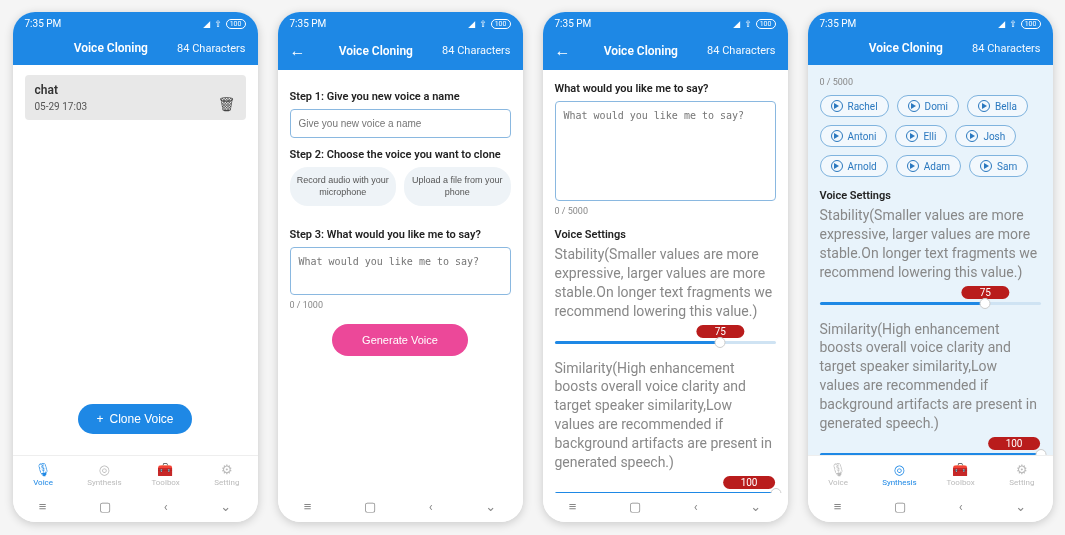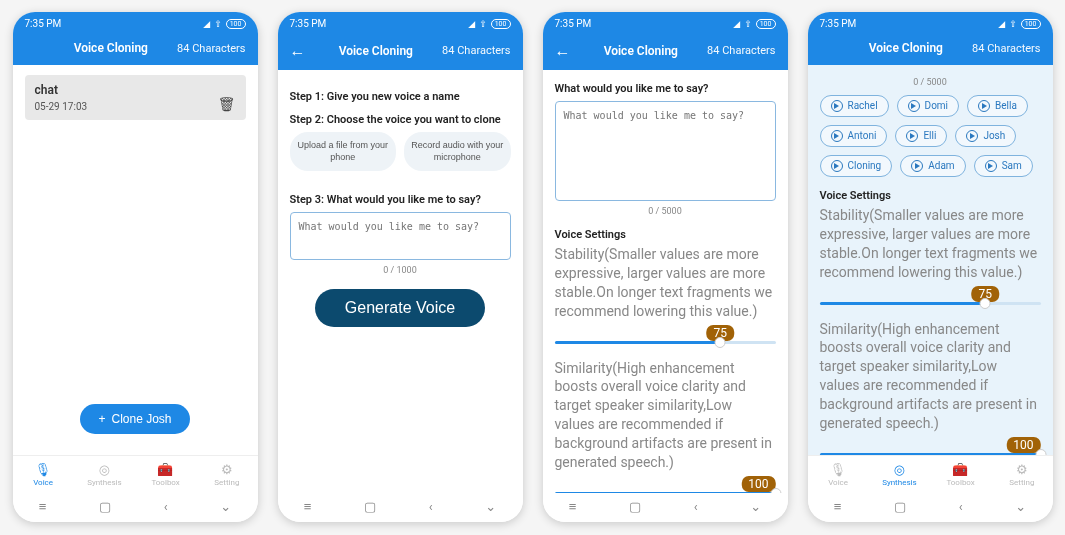--- a/index.html
+++ b/index.html
@@ -87,54 +87,54 @@
     width: 100%;
     border: 1px solid #8ab8e0;
     border-radius: 4px;
     padding: 8px;
     font-size: 10px;
     color: #999;
     height: 48px;
     resize: none;
   }
   .textarea.tall { height: 100px; }
-  .counter { text-align: center; font-size: 9px; color: #888; margin-top: 2px; }
+  .counter { text-align: left; font-size: 9px; color: #888; margin-top: 2px; }
   .option-row { display: flex; gap: 8px; margin-top: 6px; }
   .option-btn {
     flex: 1;
     background: #eef3f7;
     border-radius: 18px;
     padding: 8px 6px;
     font-size: 9px;
     text-align: center;
     color: #555;
     line-height: 1.3;
     border: none;
     cursor: pointer;
   }
   .gen-btn-row { text-align: center; margin-top: 14px; }
   .gen-btn {
-    background: #0c4a6e;
+    background: #ec4899;
     color: #fff;
     border: none;
     border-radius: 22px;
     padding: 10px 30px;
-    font-size: 16px;
+    font-size: 11px;
     cursor: pointer;
   }
   .section-title { font-weight: 600; font-size: 11px; margin: 12px 0 4px; color: #222; }
   .desc { font-size: 14px; color: #888; line-height: 1.35; margin-bottom: 4px; }
   .slider-wrap { position: relative; height: 26px; margin-bottom: 8px; }
   .slider-badge {
     position: absolute;
     top: 0;
-    background: #a16207;
+    background: #b91c1c;
     color: #fff;
-    font-size: 12px;
-    padding: 1px 7px;
+    font-size: 10px;
+    padding: 1px 18px;
     border-radius: 7px;
     transform: translateX(-50%);
   }
   .slider-track {
     position: absolute;
     top: 16px;
     left: 0;
     right: 0;
     height: 3px;
     background: #cfe3f3;
@@ -154,21 +154,21 @@
     width: 11px;
     height: 11px;
     background: #fff;
     border: 1px solid #ccc;
     border-radius: 50%;
     transform: translateX(-50%);
   }
   .voice-chips { display: flex; flex-wrap: wrap; gap: 8px; margin-top: 8px; }
   .chip {
     display: inline-flex;
-    align-items: flex-start;
+    align-items: center;
     gap: 5px;
     border: 1px solid #7fb3de;
     color: #2a78bf;
     background: #f2f8fd;
     border-radius: 14px;
     padding: 4px 10px;
     font-size: 10px;
     cursor: pointer;
   }
   .chip .play {
@@ -232,21 +232,21 @@
   <div class="content">
     <div class="list-item">
       <div class="name">chat</div>
       <div class="date">05-29 17:03</div>
       <span class="trash">🗑</span>
     </div>
   </div>
   <div class="clone-voice-wrap">
     <button class="pill-btn">
       <span>+</span>
-      <span>Clone Josh</span>
+      <span>Clone Voice</span>
     </button>
   </div>
   <div class="bottom-nav">
     <div class="nav-item active"><span class="nav-icon">🎙</span><span>Voice</span></div>
     <div class="nav-item"><span class="nav-icon">◎</span><span>Synthesis</span></div>
     <div class="nav-item"><span class="nav-icon">🧰</span><span>Toolbox</span></div>
     <div class="nav-item"><span class="nav-icon">⚙</span><span>Setting</span></div>
   </div>
   <div class="sys-nav">
     <span>≡</span>
@@ -265,24 +265,25 @@
       <span style="border:1px solid #fff;border-radius:6px;padding:0 3px;font-size:7px;">100</span>
     </span>
   </div>
   <div class="header">
     <span class="back">←</span>
     <span class="title">Voice Cloning</span>
     <span class="chars">84 Characters</span>
   </div>
   <div class="content">
     <div class="step-label">Step 1: Give you new voice a name</div>
+    <input class="text-input" placeholder="Give you new voice a name" style="">
     <div class="step-label" style="">Step 2: Choose the voice you want to clone</div>
     <div class="option-row">
+      <button class="option-btn">Record audio with your microphone</button>
       <button class="option-btn">Upload a file from your phone</button>
-      <button class="option-btn">Record audio with your microphone</button>
     </div>
     <div class="step-label" style="margin-top:22px">Step 3: What would you like me to say?</div>
     <textarea class="textarea" placeholder="What would you like me to say?" style=""></textarea>
     <div class="counter">0 / 1000</div>
     <div class="gen-btn-row">
       <button class="gen-btn">Generate Voice</button>
     </div>
   </div>
   <div class="sys-nav">
     <span>≡</span>
@@ -387,21 +388,21 @@
         <div class="chip">
           <span class="play-circle">
             <span class="play"></span>
           </span>
           <span>Josh</span>
         </div>
         <div class="chip">
           <span class="play-circle">
             <span class="play"></span>
           </span>
-          <span>Cloning</span>
+          <span>Arnold</span>
         </div>
         <div class="chip">
           <span class="play-circle">
             <span class="play"></span>
           </span>
           <span>Adam</span>
         </div>
         <div class="chip">
           <span class="play-circle">
             <span class="play"></span>

